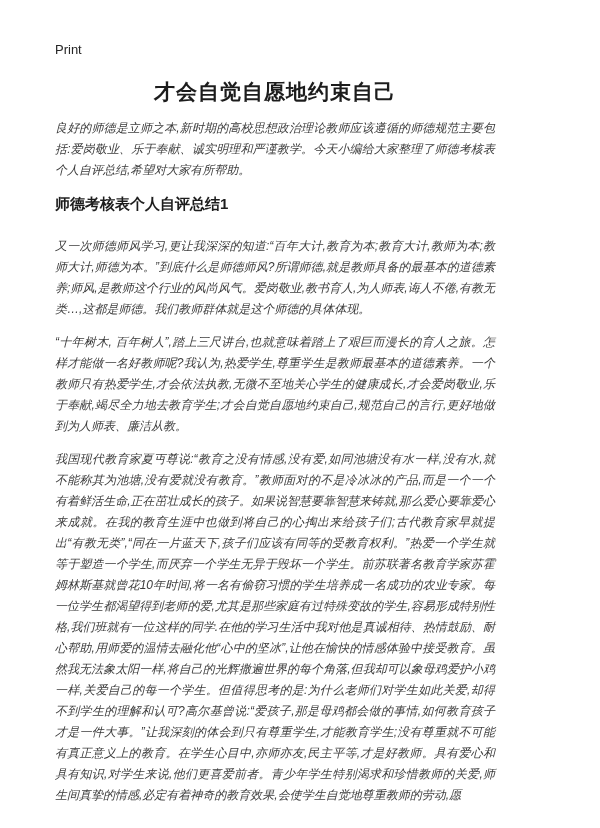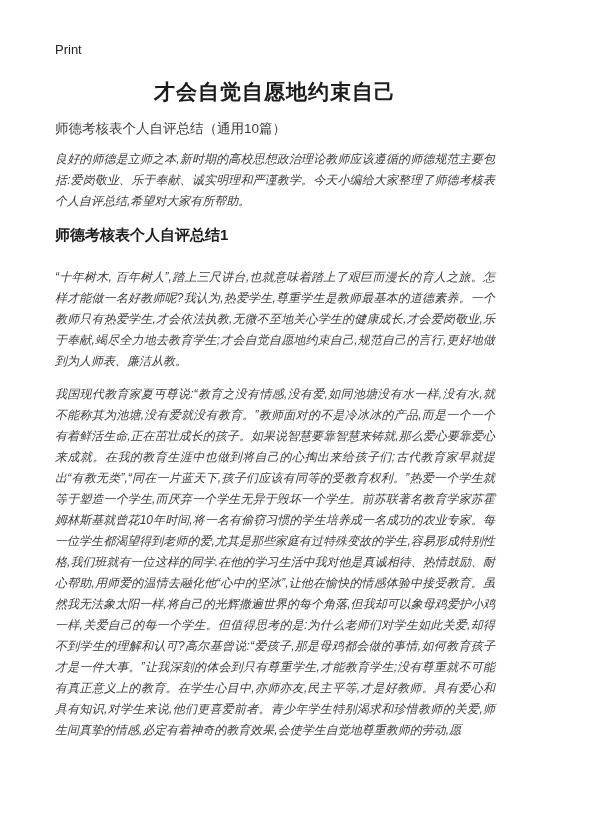--- a/index.html
+++ b/index.html
@@ -59,24 +59,24 @@
 </style>
 </head>
 <body>
 
 <div class="page">
 
   <span class="print-label">Print</span>
 
   <h1 class="title">才会自觉自愿地约束自己</h1>
 
-  <p class="subtitle">师德考核表个人自评总结（通用10篇）</p>
 
   <p class="para">良好的师德是立师之本,新时期的高校思想政治理论教师应该遵循的师德规范主要包括:爱岗敬业、乐于奉献、诚实明理和严谨教学。今天小编给大家整理了师德考核表个人自评总结,希望对大家有所帮助。</p>
 
   <h2 class="section-heading">师德考核表个人自评总结1</h2>
 
+  <p class="para">又一次师德师风学习,更让我深深的知道:“百年大计,教育为本;教育大计,教师为本;教师大计,师德为本。”到底什么是师德师风?所谓师德,就是教师具备的最基本的道德素养;师风,是教师这个行业的风尚风气。爱岗敬业,教书育人,为人师表,诲人不倦,有教无类…,这都是师德。我们教师群体就是这个师德的具体体现。</p>
 
   <p class="para">“十年树木, 百年树人”,踏上三尺讲台,也就意味着踏上了艰巨而漫长的育人之旅。怎样才能做一名好教师呢?我认为,热爱学生,尊重学生是教师最基本的道德素养。一个教师只有热爱学生,才会依法执教,无微不至地关心学生的健康成长,才会爱岗敬业,乐于奉献,竭尽全力地去教育学生;才会自觉自愿地约束自己,规范自己的言行,更好地做到为人师表、廉洁从教。</p>
 
   <p class="para">我国现代教育家夏丏尊说:“教育之没有情感,没有爱,如同池塘没有水一样,没有水,就不能称其为池塘,没有爱就没有教育。”教师面对的不是冷冰冰的产品,而是一个一个有着鲜活生命,正在茁壮成长的孩子。如果说智慧要靠智慧来铸就,那么爱心要靠爱心来成就。在我的教育生涯中也做到将自己的心掏出来给孩子们;古代教育家早就提出“有教无类”,“同在一片蓝天下,孩子们应该有同等的受教育权利。”热爱一个学生就等于塑造一个学生,而厌弃一个学生无异于毁坏一个学生。前苏联著名教育学家苏霍姆林斯基就曾花10年时间,将一名有偷窃习惯的学生培养成一名成功的农业专家。每一位学生都渴望得到老师的爱,尤其是那些家庭有过特殊变故的学生,容易形成特别性格,我们班就有一位这样的同学.在他的学习生活中我对他是真诚相待、热情鼓励、耐心帮助,用师爱的温情去融化他“心中的坚冰”,让他在愉快的情感体验中接受教育。虽然我无法象太阳一样,将自己的光辉撒遍世界的每个角落,但我却可以象母鸡爱护小鸡一样,关爱自己的每一个学生。但值得思考的是:为什么老师们对学生如此关爱,却得不到学生的理解和认可?高尔基曾说:“爱孩子,那是母鸡都会做的事情,如何教育孩子才是一件大事。”让我深刻的体会到只有尊重学生,才能教育学生;没有尊重就不可能有真正意义上的教育。在学生心目中,亦师亦友,民主平等,才是好教师。具有爱心和具有知识,对学生来说,他们更喜爱前者。青少年学生特别渴求和珍惜教师的关爱,师生间真挚的情感,必定有着神奇的教育效果,会使学生自觉地尊重教师的劳动,愿</p>
 
 </div>
 
 </body></html>

